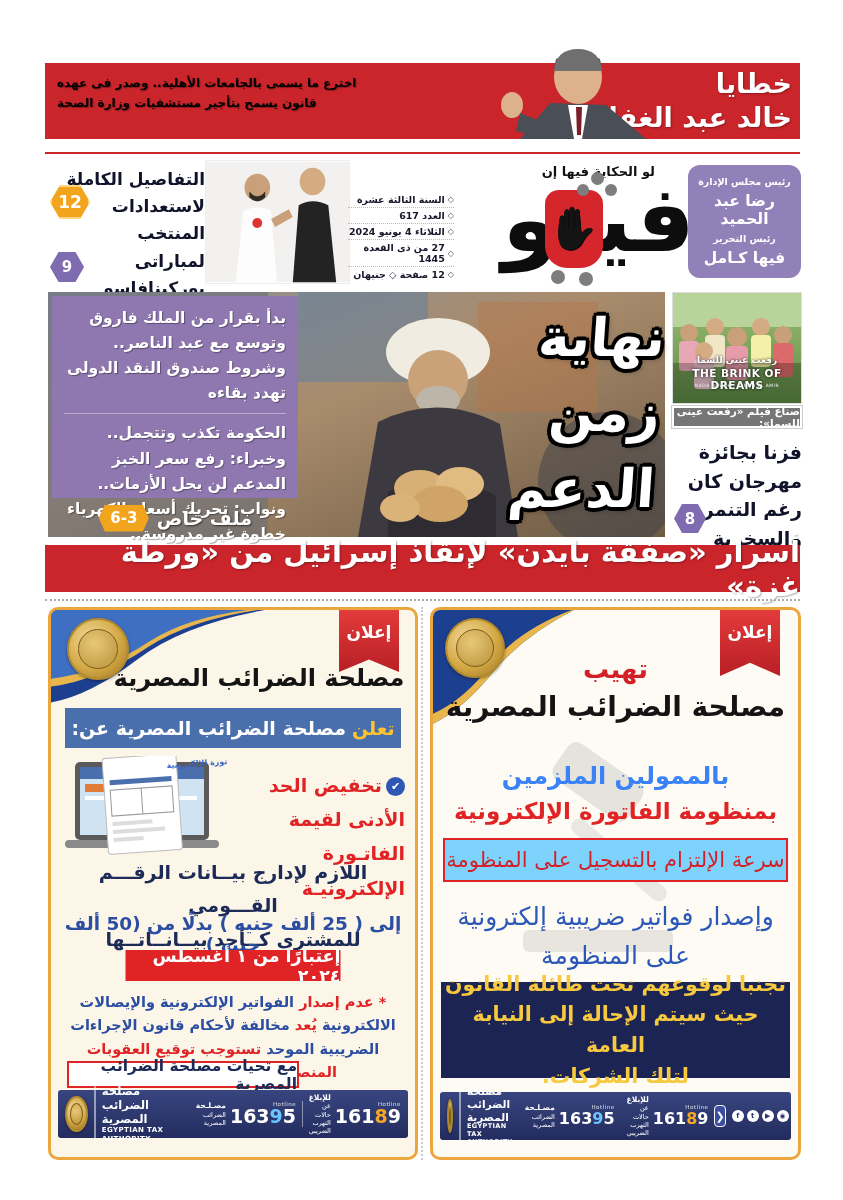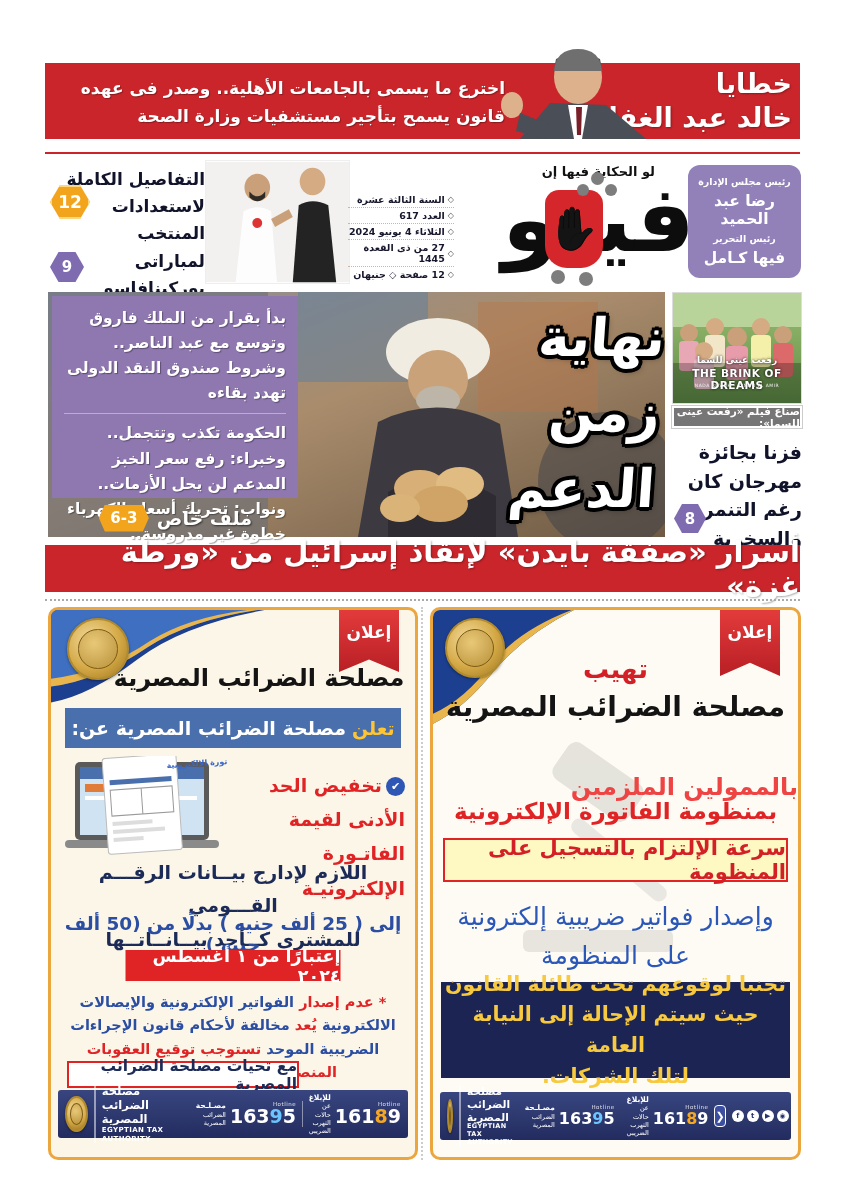--- a/index.html
+++ b/index.html
@@ -4,21 +4,21 @@
 <style>
   *{margin:0;padding:0;box-sizing:border-box}
   html,body{background:#ffffff}
   body{font-family:"DejaVu Sans","Liberation Sans",sans-serif;}
   .page{position:relative;width:843px;height:1200px;background:#fff;overflow:hidden;direction:rtl}
   .ab{position:absolute}
   .hex{clip-path:polygon(25% 0,75% 0,100% 50%,75% 100%,25% 100%,0 50%);display:flex;align-items:center;justify-content:center;font-weight:900;color:#fff}
   
   .top-banner{left:45px;top:63px;width:755px;height:76px;background:#c9252b}
   .tb-title{right:8px;top:4px;text-align:right;color:#fff;font-weight:900;font-size:27px;line-height:1.25;text-shadow:1px 1px 2px rgba(0,0,0,.3)}
-  .tb-sub{left:12px;top:11px;width:448px;color:#ffffff;font-weight:800;font-size:17px;line-height:1.65;text-align:right;text-shadow:1px 1px 1px rgba(0,0,0,.3)}
+  .tb-sub{left:12px;top:11px;width:448px;color:#000000;font-weight:800;font-size:12px;line-height:1.65;text-align:left;text-shadow:1px 1px 1px rgba(0,0,0,.3)}
   .badge12{left:5px;top:122px;width:40px;height:34px;background:#f2a51c;font-size:17px;border:2px solid #ffd77e}
   .red-rule{left:45px;top:152px;width:755px;height:2px;background:#c9252b}
   
   .sports{left:48px;top:160px;width:302px;height:124px}
   .sports-photo{left:157px;top:0;width:145px;height:124px;border:1px solid #eee}
   .sports-head{right:145px;left:8px;top:6px;text-align:right;font-size:17px;line-height:1.6;font-weight:900;color:#10132a}
   .badge9{left:2px;top:92px;width:34px;height:30px;background:#7e6bb0;font-size:15px}
   .issue{left:348px;top:192px;width:106px}
   .issue-row{display:flex;align-items:center;gap:3px;font-size:9.5px;font-weight:800;color:#16162c;border-bottom:1px dotted #d2b39e;padding:2px 0;text-align:right}
   .issue-row .b{color:#555;font-size:8px}
@@ -81,23 +81,23 @@
   .hcap .c2{font-size:6.5px}
   .hnum{display:flex;flex-direction:column;align-items:flex-end;line-height:1}
   .hnum .lbl{font-size:5.5px;letter-spacing:.5px;opacity:.85}
   .hnum .num{font-size:19px;font-weight:900;direction:ltr}
   .digit-b{color:#6cc4ff}.digit-o{color:#f5a623}
   .vdiv{width:1px;height:26px;background:rgba(255,255,255,.45)}
   .sp{flex:1}
   
   .adr-lead{top:44px;left:0;right:0;text-align:center;font-size:26px;font-weight:900;color:#d31f26}
   .adr-title{top:80px;left:0;right:0;text-align:center;font-size:28px;font-weight:900;color:#141414}
-  .adr-blue{top:163px;left:0;right:0;font-size:24px;font-weight:900;color:#ef4444}
+  .adr-blue{top:152px;left:0;right:0;text-align:center;font-size:24px;font-weight:900;color:#3b82f6}
   .adr-red{top:188px;left:0;right:0;text-align:center;font-size:23px;font-weight:900;color:#e02426}
-  .adr-box{top:228px;left:10px;right:10px;height:44px;border:2px solid #e02426;background:#fef9c3;color:#d31f26;font-size:21px;font-weight:700;display:flex;align-items:center;justify-content:center}
+  .adr-box{top:228px;left:10px;right:10px;height:44px;border:2px solid #e02426;background:#7dd3fc;color:#d31f26;font-size:21px;font-weight:400;display:flex;align-items:center;justify-content:center}
   .adr-bluelines{top:288px;left:0;right:0;text-align:center;font-size:25px;line-height:1.55;font-weight:400;color:#2b57b8}
   .adr-navy{top:372px;left:8px;right:8px;height:96px;background:#1c2454;color:#f7c93f;font-size:20.5px;line-height:1.5;font-weight:900;display:flex;flex-direction:column;align-items:center;justify-content:center;text-align:center}
   .arrow-btn{width:22px;height:22px;background:#3b4ea0;border:1px solid #fff;border-radius:4px;color:#fff;font-size:11px;display:flex;align-items:center;justify-content:center}
   .socials{display:flex;gap:3px}
   .soc{width:12px;height:12px;border-radius:50%;background:#fff;color:#2a3570;font-size:7px;font-weight:900;display:flex;align-items:center;justify-content:center}
 </style>
 </head>
 <body>
 
 <div class="page">

